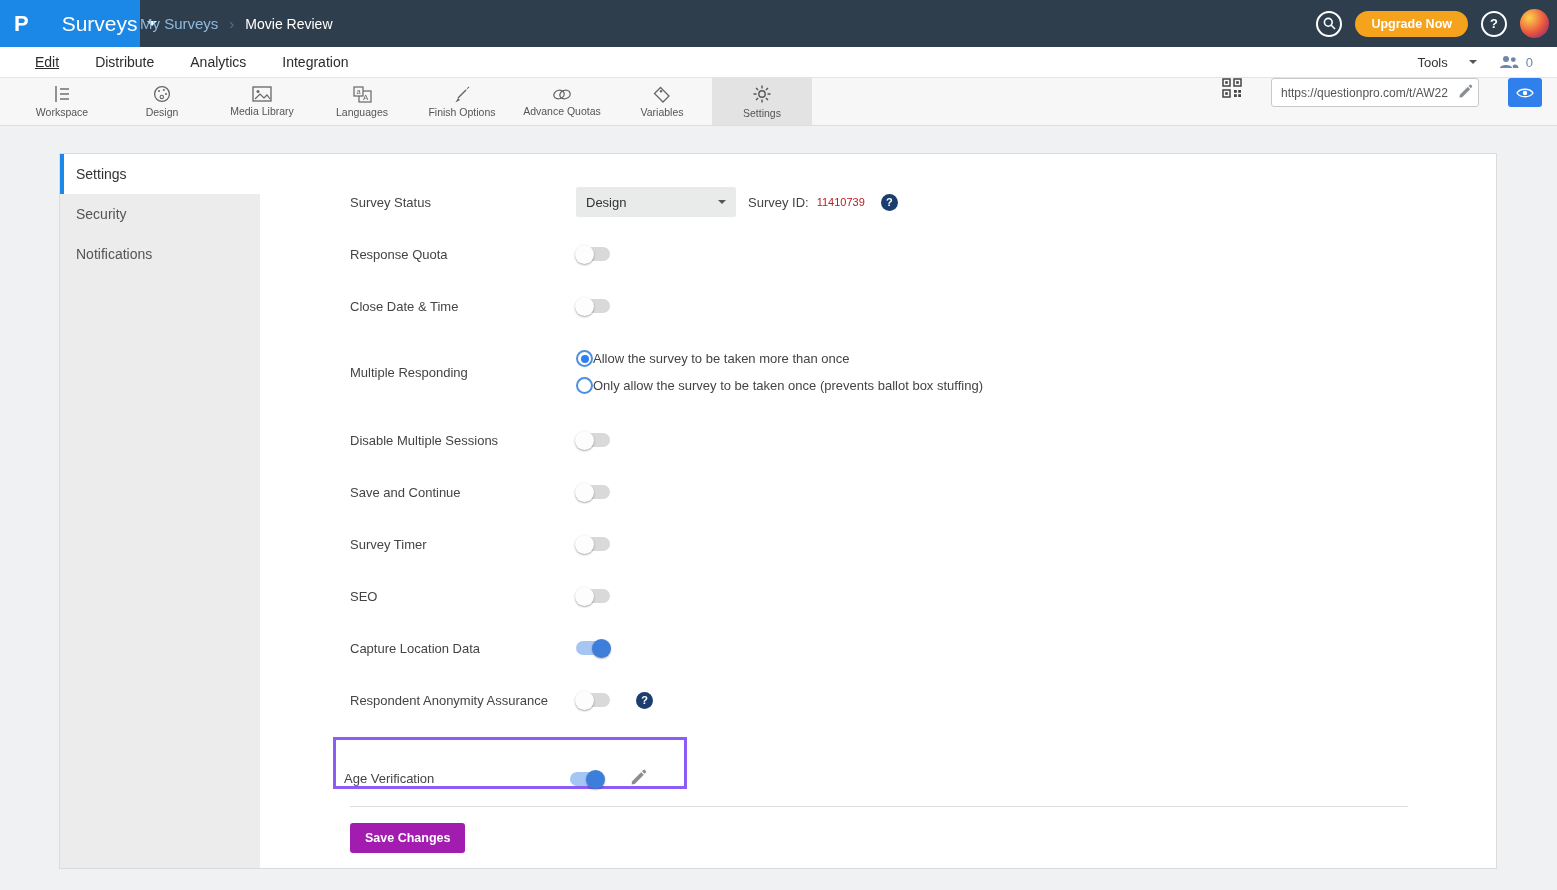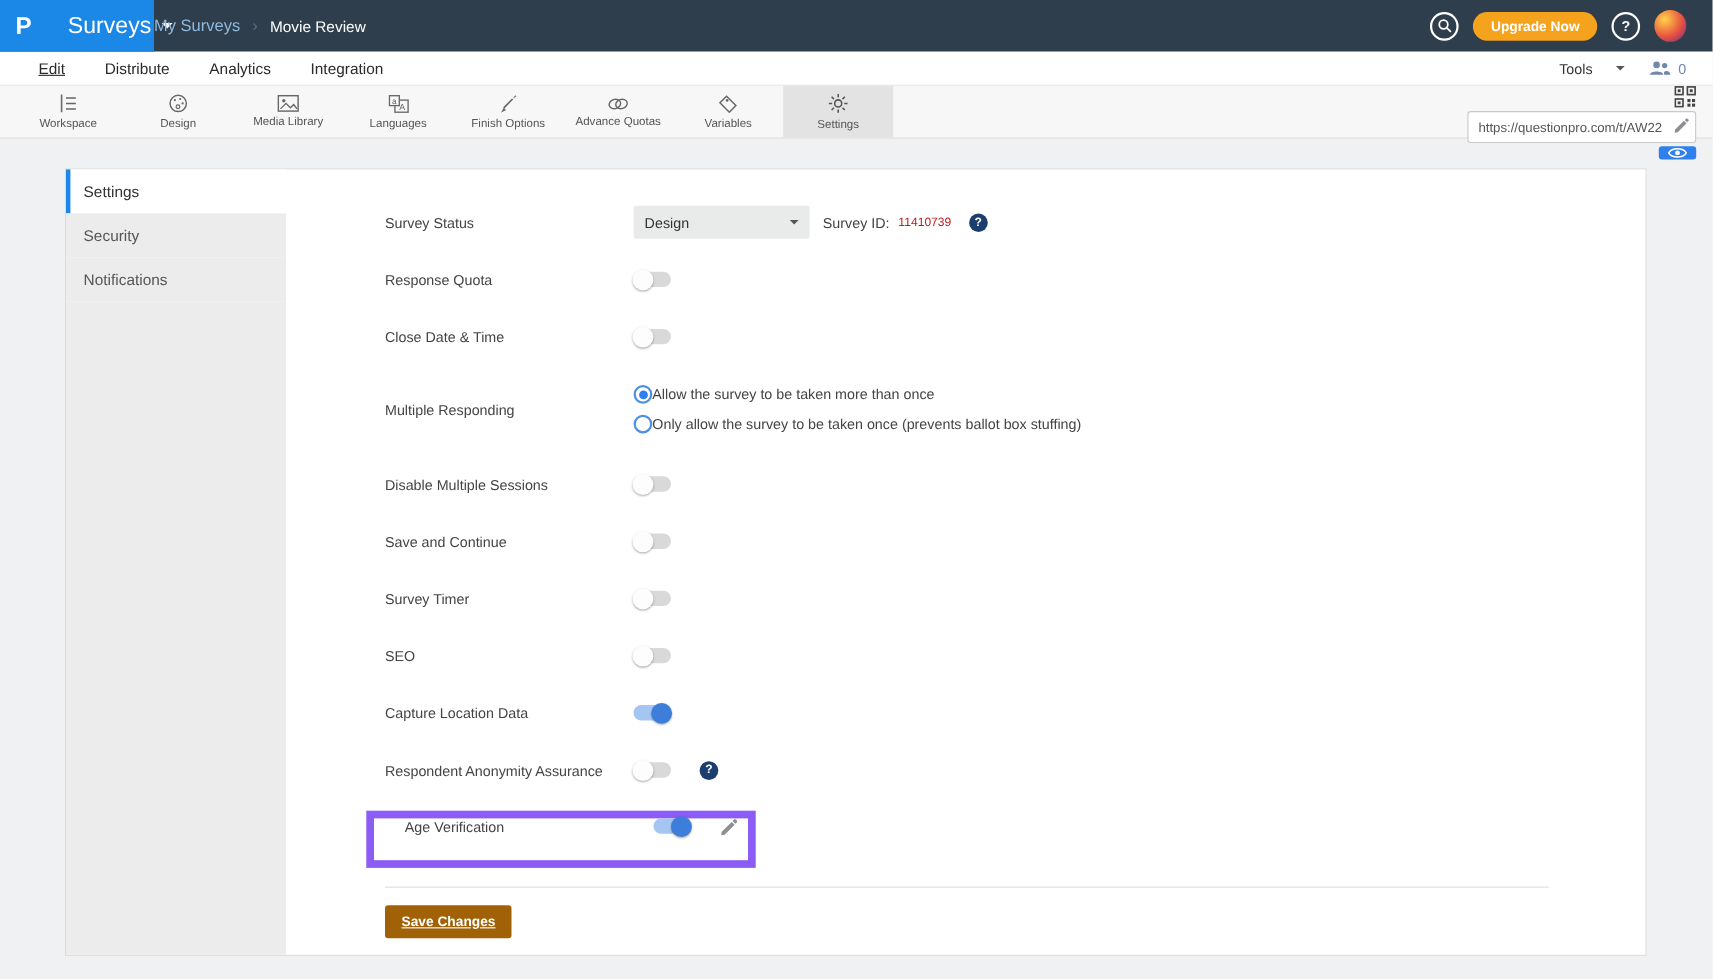--- a/index.html
+++ b/index.html
@@ -9,42 +9,42 @@
   
   .topbar { height:47px; background:#2f3e4d; display:flex; align-items:center; }
   .brand { width:140px; height:100%; background:#1b87e6; display:flex; align-items:center; gap:9px; padding-left:14px; cursor:pointer; }
   .brand-logo { color:#fff; font-size:22px; font-weight:800; line-height:1; }
   .brand-label { color:#fff; font-size:21px;margin-left:24px; }
   .caret-down { width:0; height:0; border-left:5px solid transparent; border-right:5px solid transparent; border-top:5px solid #fff; }
   .breadcrumb { display:flex; align-items:center; gap:11px; }
   .crumb-link { color:#8fb9dd; font-size:15px; cursor:pointer; }
   .crumb-sep { color:#5f7183; font-size:15px; }
   .crumb-current { color:#fff; font-size:14px; }
-  .topbar-right { margin-left:auto; display:flex; align-items:center; gap:13px; padding-right:24px; }
+  .topbar-right { margin-left:auto; display:flex; align-items:center; gap:13px; padding-right:8px; }
   .circle-btn { width:26px; height:26px; border:2px solid #fff; border-radius:50%; display:flex; align-items:center; justify-content:center; color:#fff; font-weight:bold; font-size:13px; cursor:pointer; }
   .upgrade { background:#f5a21d; color:#fff; border:none; border-radius:15px; height:26px; padding:0 16px; font-size:12.5px; font-weight:bold; font-family:inherit; cursor:pointer; }
   .avatar { width:29px; height:29px; border-radius:50%; background:radial-gradient(circle at 32% 30%, #ffd24a 0%, #e8543f 55%, #8a2f7a 90%); cursor:pointer; }
 
   
   .navbar { height:31px; background:#fff; border-bottom:1px solid #e4e4e4; display:flex; align-items:center; padding:0 24px 0 15px; }
   .tabs { display:flex; gap:36px; }
   .tab { font-size:14px; color:#2b2b2b; cursor:pointer; }
   .tab.active { text-decoration:underline;margin-left:20px; }
   .nav-right { margin-left:auto; display:flex; align-items:center; gap:22px; }
   .tools { display:flex; align-items:center; gap:21px; font-size:13px; color:#333; cursor:pointer; }
   .caret-down-dark { width:0; height:0; border-left:4px solid transparent; border-right:4px solid transparent; border-top:4px solid #555; }
   .people { display:flex; align-items:center; gap:7px; cursor:pointer; }
   .people-count { font-size:13px; color:#6f87a8; }
 
   
   .toolbar { height:48px; background:#f7f7f7; border-bottom:1px solid #dddddd; display:flex; align-items:stretch; padding-left:12px; }
   .titem { width:100px; display:flex; flex-direction:column; align-items:center; justify-content:center; gap:3px; cursor:pointer; }
   .titem.active { background:#e3e3e3; }
   .tlabel { font-size:10.5px; color:#555; white-space:nowrap; }
-  .toolbar-right { margin-left:auto; display:flex; align-items:flex-end; gap:3px; padding-right:15px;flex-direction:column; }
+  .toolbar-right { margin-left:auto; display:flex; align-items:flex-start; gap:29px; padding-right:15px; }
   .qr { display:flex; cursor:pointer; }
   .url-wrap { position:relative; }
   .url-input { width:208px; height:29px; border:1px solid #c9c9c9; border-radius:3px; padding:0 26px 0 9px; font-size:12px; color:#555; background:#fff; font-family:inherit; }
   .url-pencil { position:absolute; right:6px; top:6px; cursor:pointer; }
   .eye-btn { width:34px; height:29px; background:#2f80ed; border:none; border-radius:3px; display:flex; align-items:center; justify-content:center; cursor:pointer; }
 
   
   .main { padding:27px 0 0 59px; }
   .card { width:1438px; height:716px; background:#fff; border:1px solid #dcdcdc; display:flex; }
   .side { width:200px; flex-shrink:0; display:flex; flex-direction:column; }
@@ -68,23 +68,23 @@
 
   .radio-row { margin-bottom:24px; min-height:58px; }
   .radio-block { display:flex; flex-direction:column; gap:10px; }
   .radio-line { display:flex; align-items:center; gap:0; cursor:pointer; }
   .radio { width:17px; height:17px; border:2px solid #4d90e0; border-radius:50%; position:relative; flex-shrink:0; }
   .radio.checked::after { content:''; position:absolute; inset:2.5px; background:#2e7ff0; border-radius:50%; }
   .radio-label { font-size:13px; color:#444; }
 
   .gap26 { margin-left:26px; display:flex; align-items:center; }
 
-  .red-box { display:flex; align-items:flex-start; border:7px solid #8b5cf6; margin-left:-17px; padding-left:28px; height:52px; width:354px; margin-bottom:0; }
+  .red-box { display:flex; align-items:flex-end; border:3px solid #8b5cf6; margin-left:-17px; padding-left:8px; height:52px; width:354px; margin-bottom:0; }
   .divider { width:1058px; height:1px; background:#ddd; margin-top:17px; }
-  .save-btn { margin-top:16px; background:#a16207; color:#fff; border:none; border-radius:3px; height:30px; padding:0 15px; font-size:12.5px; font-weight:bold; font-family:inherit; cursor:pointer;text-decoration:underline; }
+  .save-btn { margin-top:16px; background:#a21caf; color:#fff; border:none; border-radius:3px; height:30px; padding:0 15px; font-size:12.5px; font-weight:bold; font-family:inherit; cursor:pointer; }
 </style>
 </head>
 <body>
 
 <div class="topbar">
   <div class="brand">
     <span class="brand-logo">P</span>
     <span class="brand-label">Surveys</span>
     <span class="caret-down"></span>
   </div>

